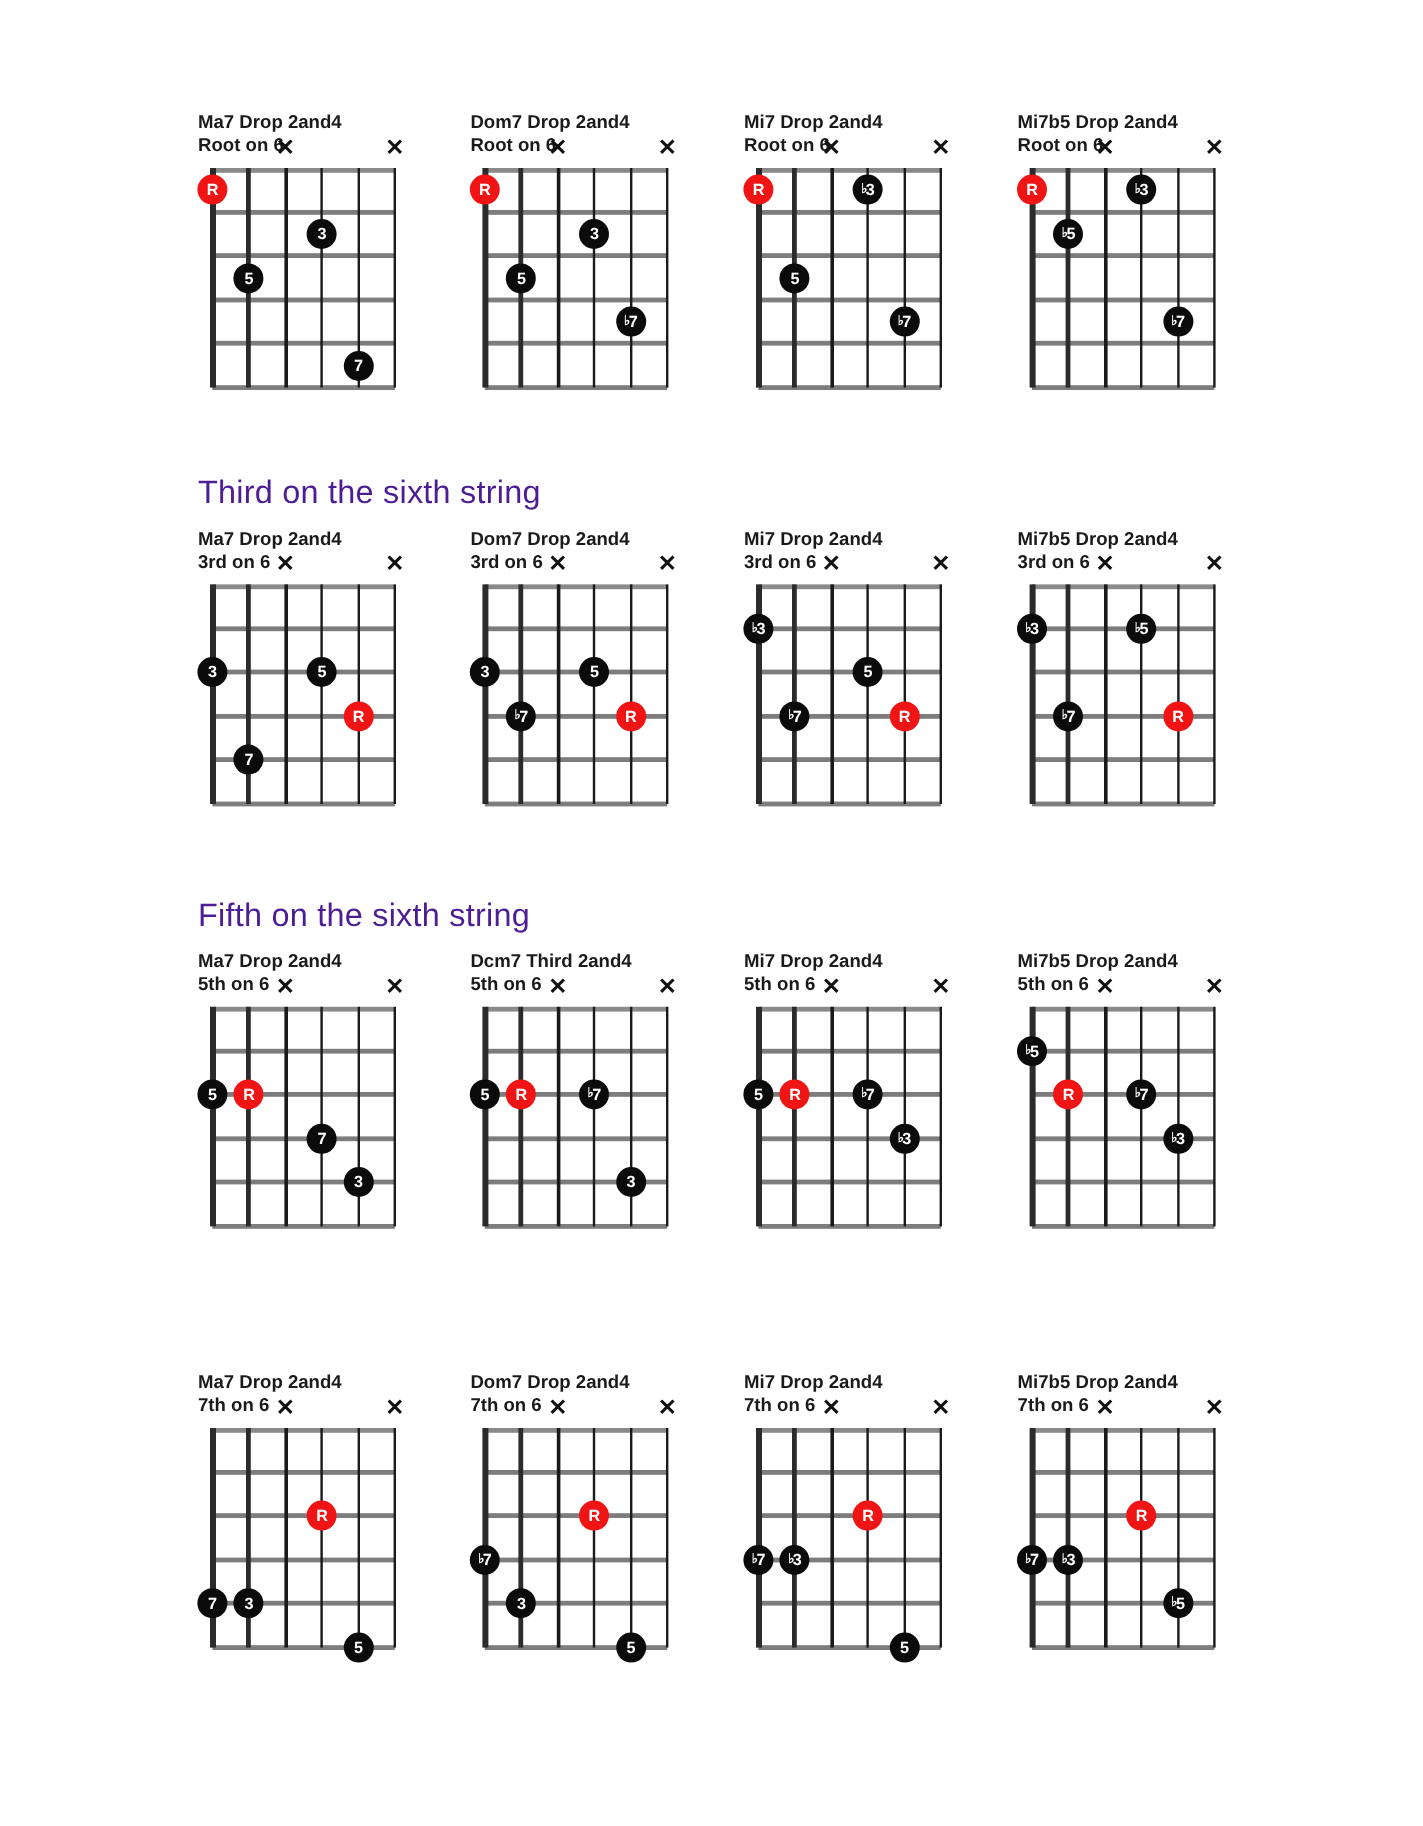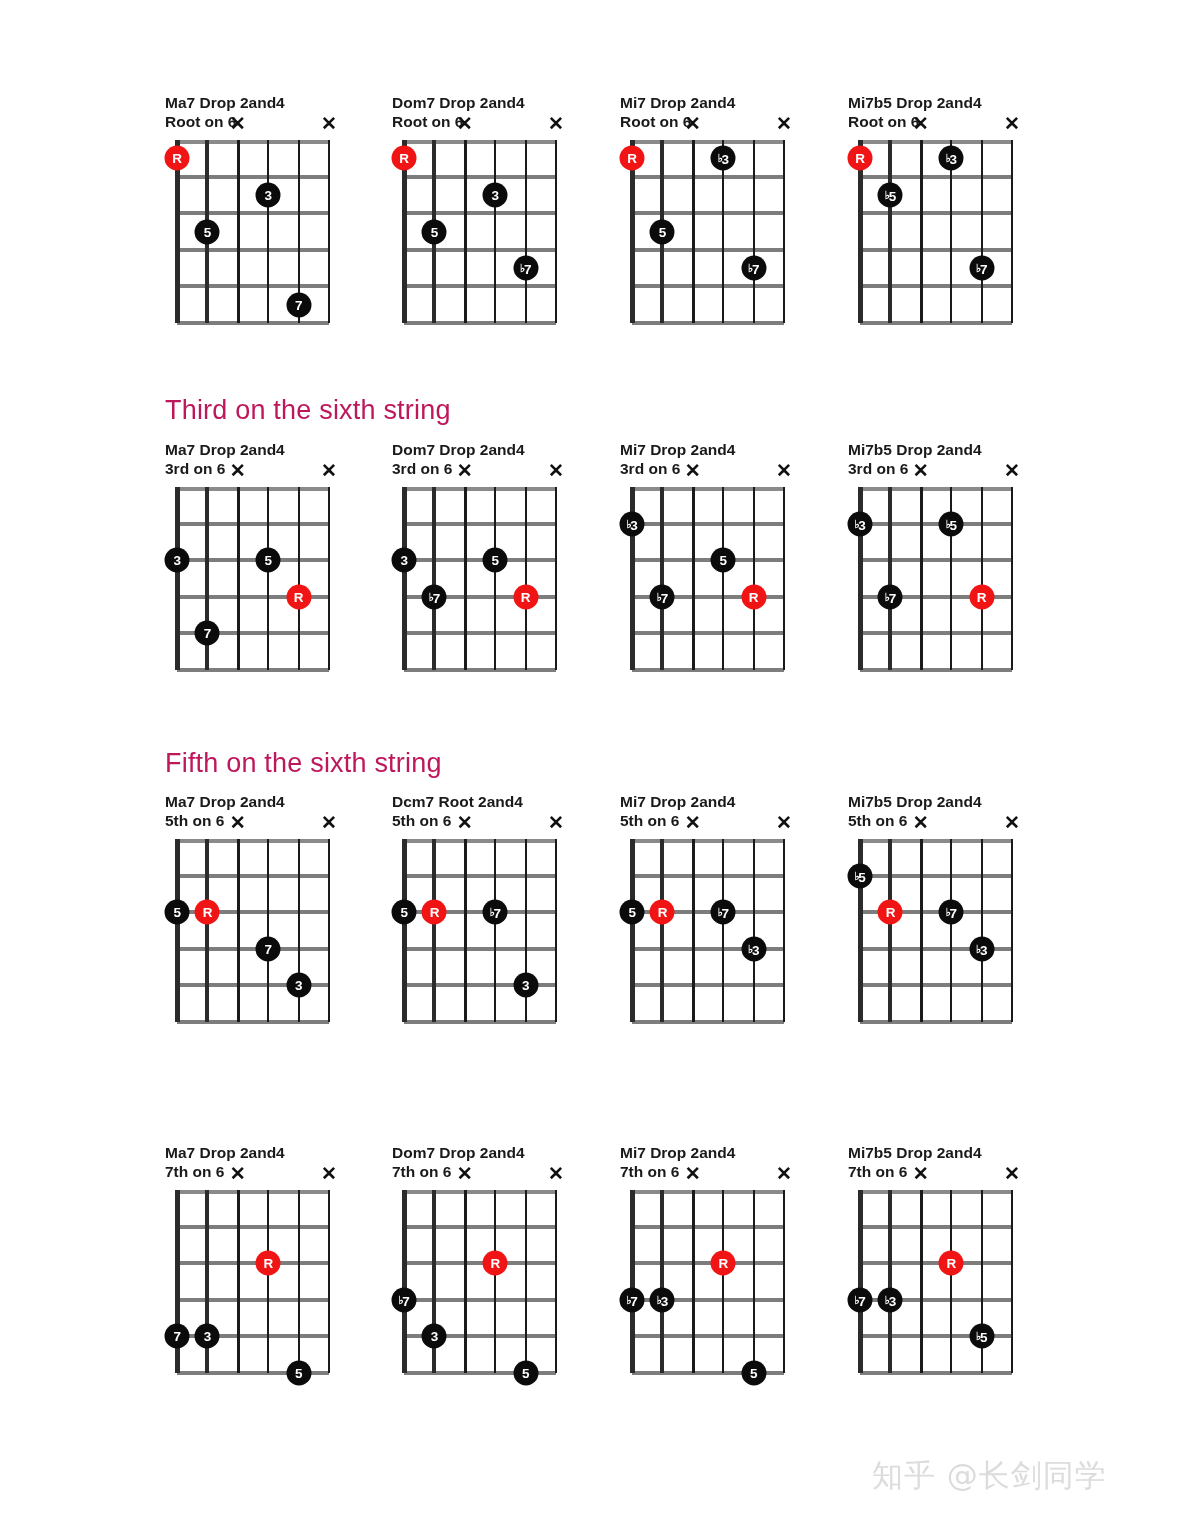--- a/index.html
+++ b/index.html
@@ -11,21 +11,21 @@
     overflow:hidden;
   }
   .sheet{position:absolute;left:0;top:0;width:1186px;height:1522px;}
 
   
   .section-head{
     position:absolute;
     font-family:"Liberation Sans", sans-serif;
     font-size:27px;
     font-weight:300;
-    color:#be185d;
+    color:#4c1d95;
     letter-spacing:.2px;
     white-space:nowrap;
   }
 
   
   .chord{position:absolute;}
   .chord-title{
     position:absolute;
     left:0;top:0;
     font-family:"Liberation Sans", sans-serif;
@@ -318,21 +318,21 @@
         <div class="string s1" style="left: 151px;"></div>
         <div class="mute" style="left: 60.8px;">✕</div>
         <div class="mute" style="left: 152px;">✕</div>
         <div class="dot" style="left: 0px; top: 73.2px;">5</div>
         <div class="dot root" style="left: 30.4px; top: 73.2px;">R</div>
         <div class="dot" style="left: 91.2px; top: 109.8px;">7</div>
         <div class="dot" style="left: 121.6px; top: 146.4px;">3</div>
       </div>
     </div>
     <div class="chord" style="left: 392px; top: 792px; width: 192px; height: 243px;">
-      <div class="chord-title"><span>Dcm7 Root 2and4</span><span class="l2">5th on 6</span></div>
+      <div class="chord-title"><span>Dcm7 Third 2and4</span><span class="l2">5th on 6</span></div>
       <div class="grid">
         <div class="fret nut" style="top: 0px;"></div>
         <div class="fret" style="top: 34.6px;"></div>
         <div class="fret" style="top: 71.2px;"></div>
         <div class="fret" style="top: 107.8px;"></div>
         <div class="fret" style="top: 144.4px;"></div>
         <div class="fret" style="top: 181px;"></div>
         <div class="string s6" style="left: -2px;"></div>
         <div class="string s5" style="left: 28.4px;"></div>
         <div class="string s4" style="left: 59.8px;"></div>
@@ -478,14 +478,13 @@
         <div class="string s2" style="left: 120.6px;"></div>
         <div class="string s1" style="left: 151px;"></div>
         <div class="mute" style="left: 60.8px;">✕</div>
         <div class="mute" style="left: 152px;">✕</div>
         <div class="dot root" style="left: 91.2px; top: 73.2px;">R</div>
         <div class="dot" style="left: 0px; top: 109.8px;"><span class="flat">♭</span><span>7</span></div>
         <div class="dot" style="left: 30.4px; top: 109.8px;"><span class="flat">♭</span><span>3</span></div>
         <div class="dot" style="left: 121.6px; top: 146.4px;"><span class="flat">♭</span><span>5</span></div>
       </div>
     </div>
-    <div class="watermark" style="left: 872px; top: 1455px;">知乎 @长剑同学</div>
   </div>
 
 </body></html>

